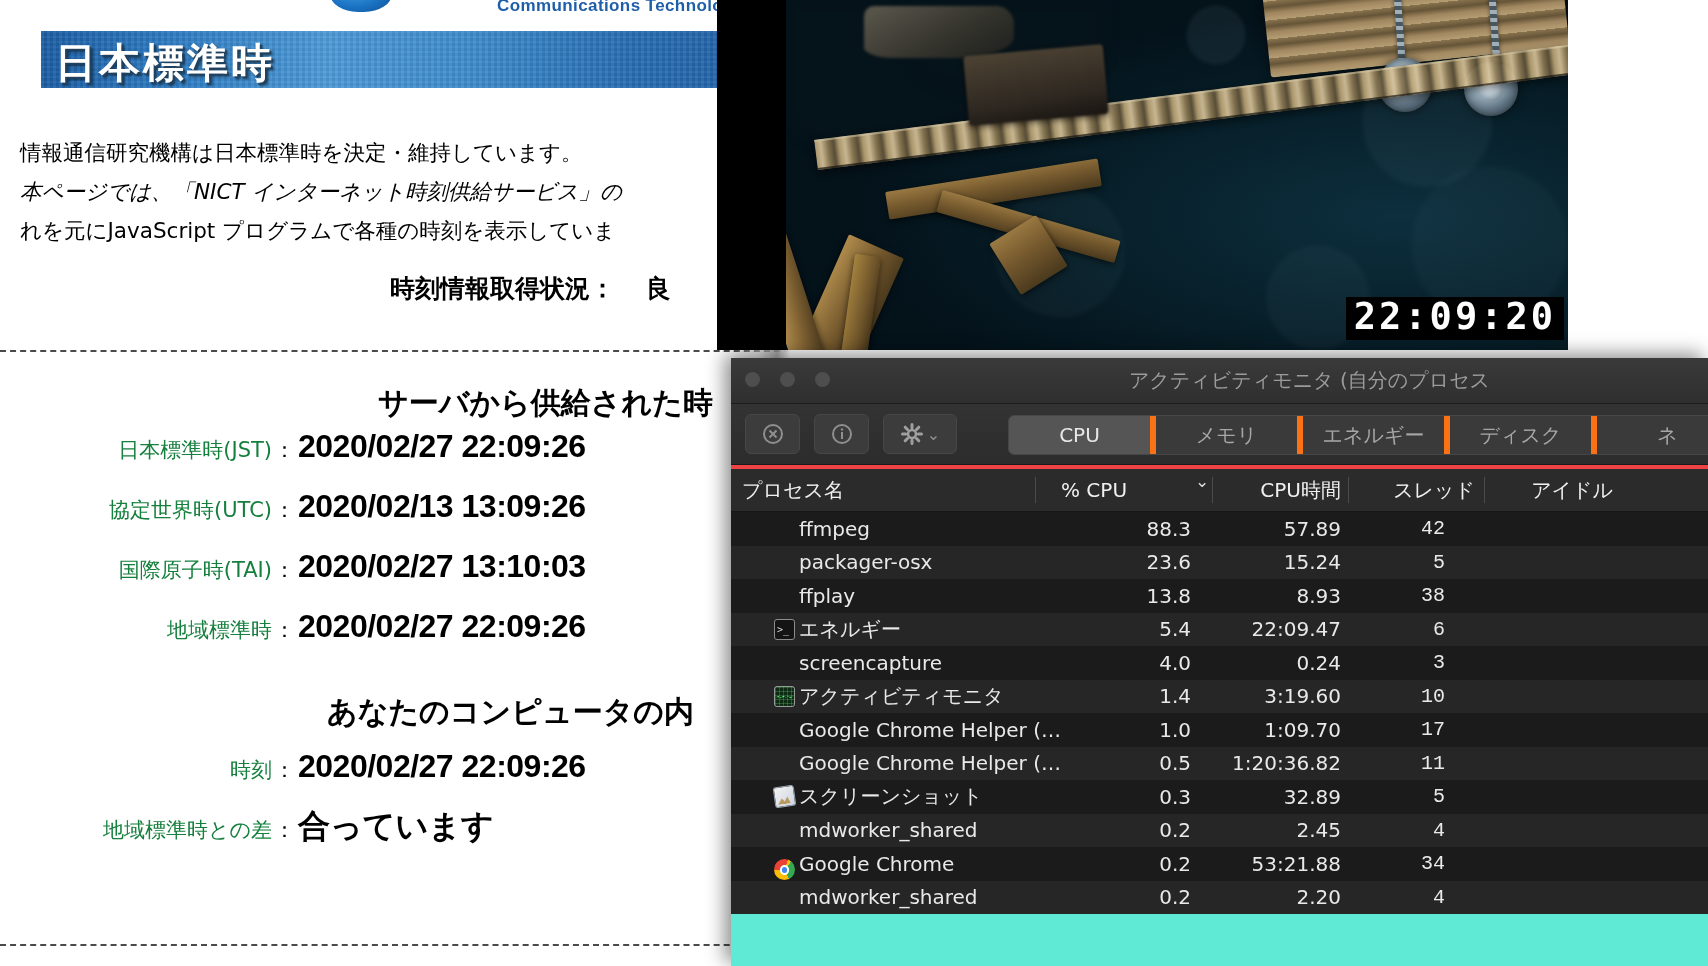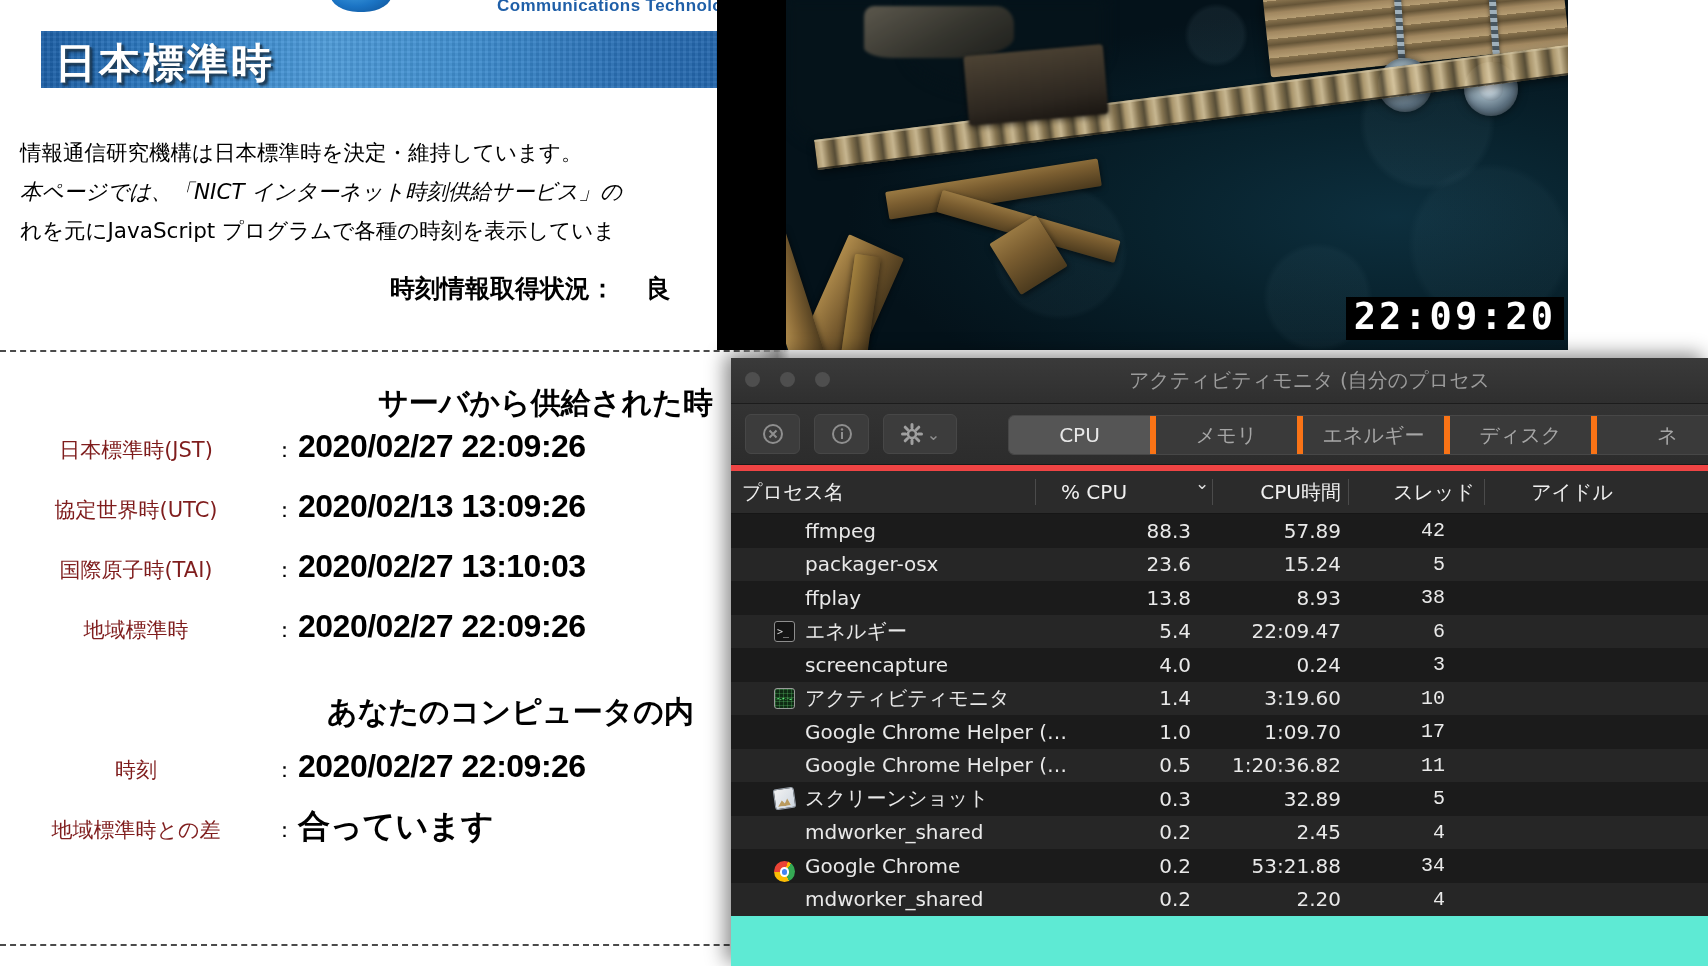--- a/index.html
+++ b/index.html
@@ -87,22 +87,22 @@
     font-family:"DejaVu Sans",sans-serif;
   }
   #heading-server{left:378px;top:383px;}
   #heading-local{left:327px;top:692px;}
 
   .time-row{
     position:absolute;left:0;width:730px;height:46px;
     display:flex;align-items:baseline;
   }
   .time-label{
-    width:272px;text-align:center;
-    font-size:21px;color:#7f1d1d;white-space:nowrap;
+    width:272px;text-align:right;
+    font-size:21px;color:#15803d;white-space:nowrap;
     font-family:"DejaVu Sans",sans-serif;
   }
   .time-colon{
     font-size:21px;color:#000;padding:0 3px 0 2px;
     font-family:"DejaVu Sans",sans-serif;
   }
   .time-value{
     font-size:32px;font-weight:bold;color:#000;white-space:nowrap;
     letter-spacing:-0.5px;
     font-family:"Liberation Sans",sans-serif;
@@ -276,21 +276,21 @@
     white-space:nowrap;
     font-family:"DejaVu Sans",sans-serif;
   }
   .seg-tab.active{background:#555555;color:#e8e8e8;}
   .seg-tab:last-child{border-right:none;}
 
   #am-colheader{
     position:relative;height:42px;
     background:#2b2b2b;
     border-bottom:1px solid #161616;
-    border-top:6px solid #ef4444;
+    border-top:4px solid #ef4444;
     display:flex;align-items:center;
     color:#f0f0f0;font-size:20px;
     font-family:"DejaVu Sans",sans-serif;
   }
   .col-sep{
     position:absolute;top:8px;width:1px;height:26px;background:#4b4b4b;
   }
   .ch{position:absolute;white-space:nowrap;}
   #ch-name{left:11px;}
   #ch-cpu{left:330px;width:130px;text-align:left;}
@@ -306,21 +306,21 @@
     position:relative;height:33.5px;display:flex;align-items:center;
     color:#e9e9e9;font-size:20px;
     font-family:"DejaVu Sans",sans-serif;
   }
   .proc-row.odd{background:#1b1b1b;}
   .proc-row.even{background:#262626;}
   .pr-icon{
     position:absolute;left:43px;top:6px;width:21px;height:21px;
     border-radius:3px;overflow:hidden;
   }
-  .pr-name{position:absolute;left:74px;white-space:nowrap;}
+  .pr-name{position:absolute;left:68px;white-space:nowrap;}
   .pr-cpu{position:absolute;left:330px;width:130px;text-align:right;}
   .pr-cputime{position:absolute;left:492px;width:118px;text-align:right;}
   .pr-threads{position:absolute;left:596px;width:118px;text-align:right;font-family:Liberation Mono, monospace;}
 
   
   .icon-terminal{
     background:#141414;border:1px solid #8d8d8d;
     color:#dcdcdc;font-size:10px;line-height:19px;padding-left:2px;
     font-family:"DejaVu Sans Mono",monospace;box-sizing:border-box;
   }

